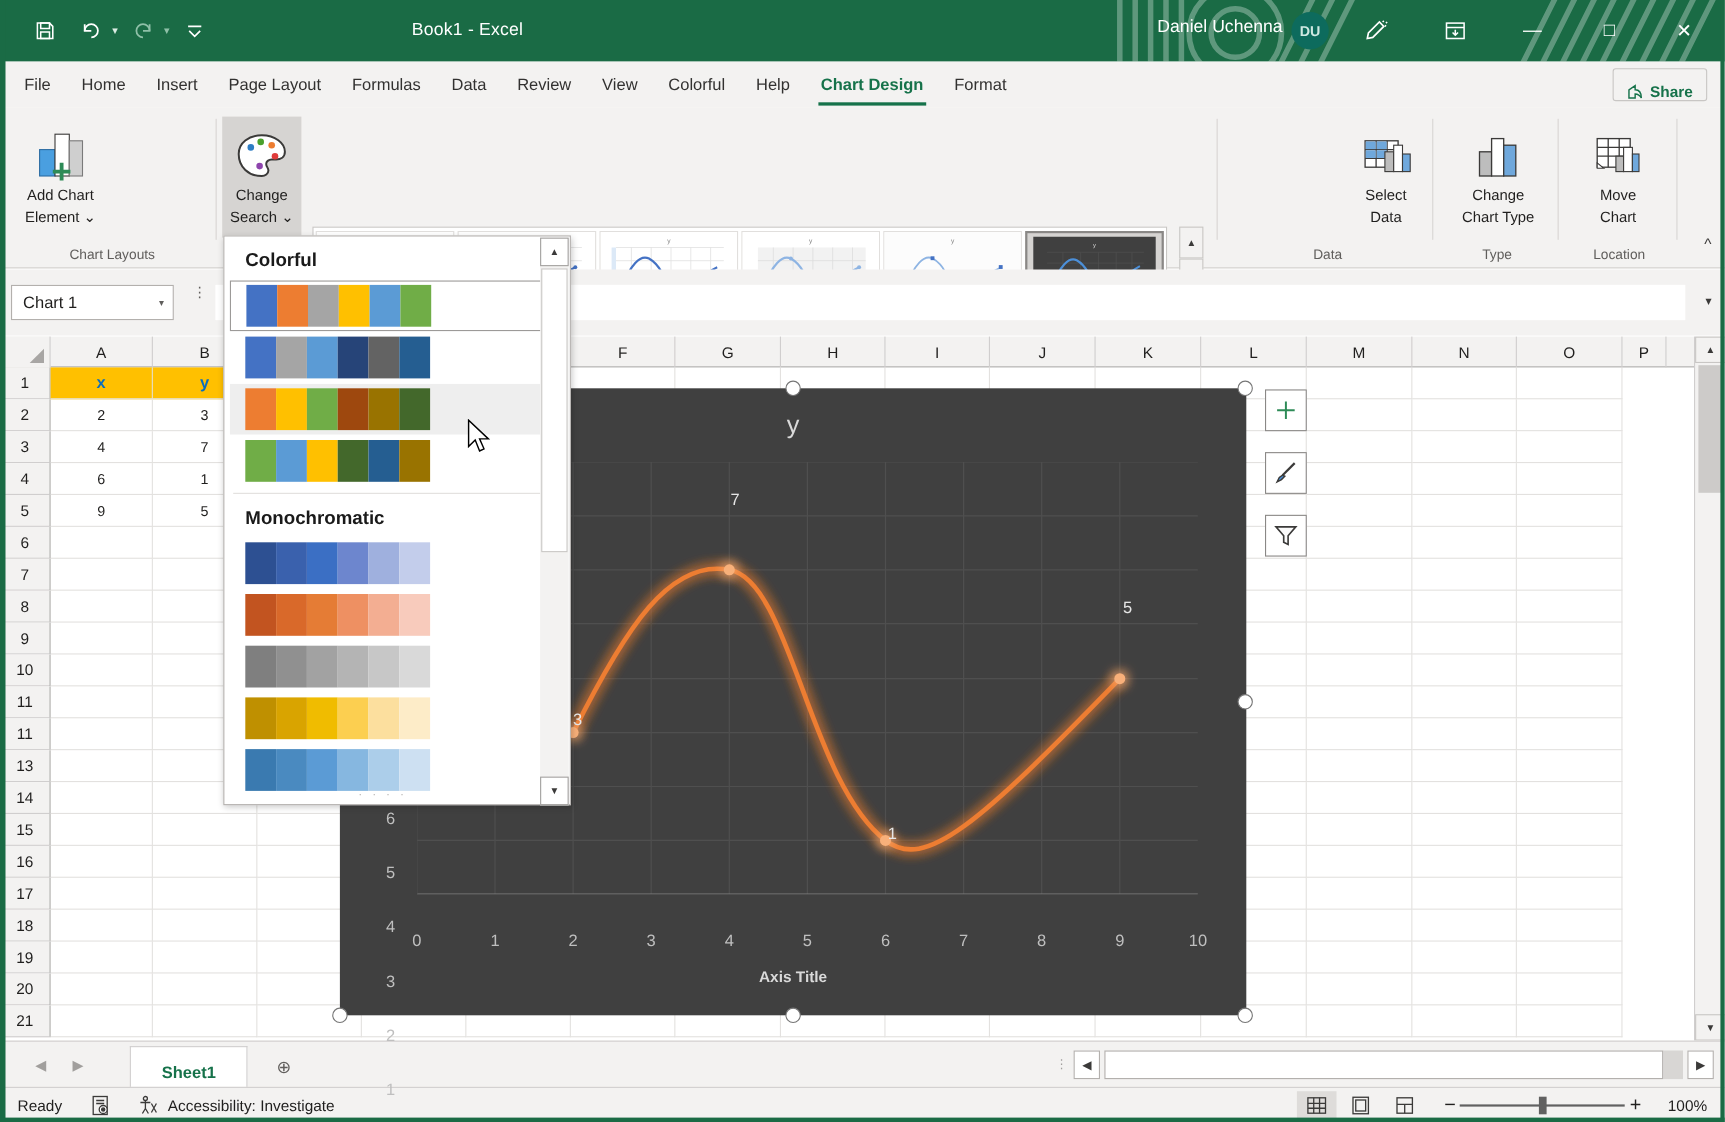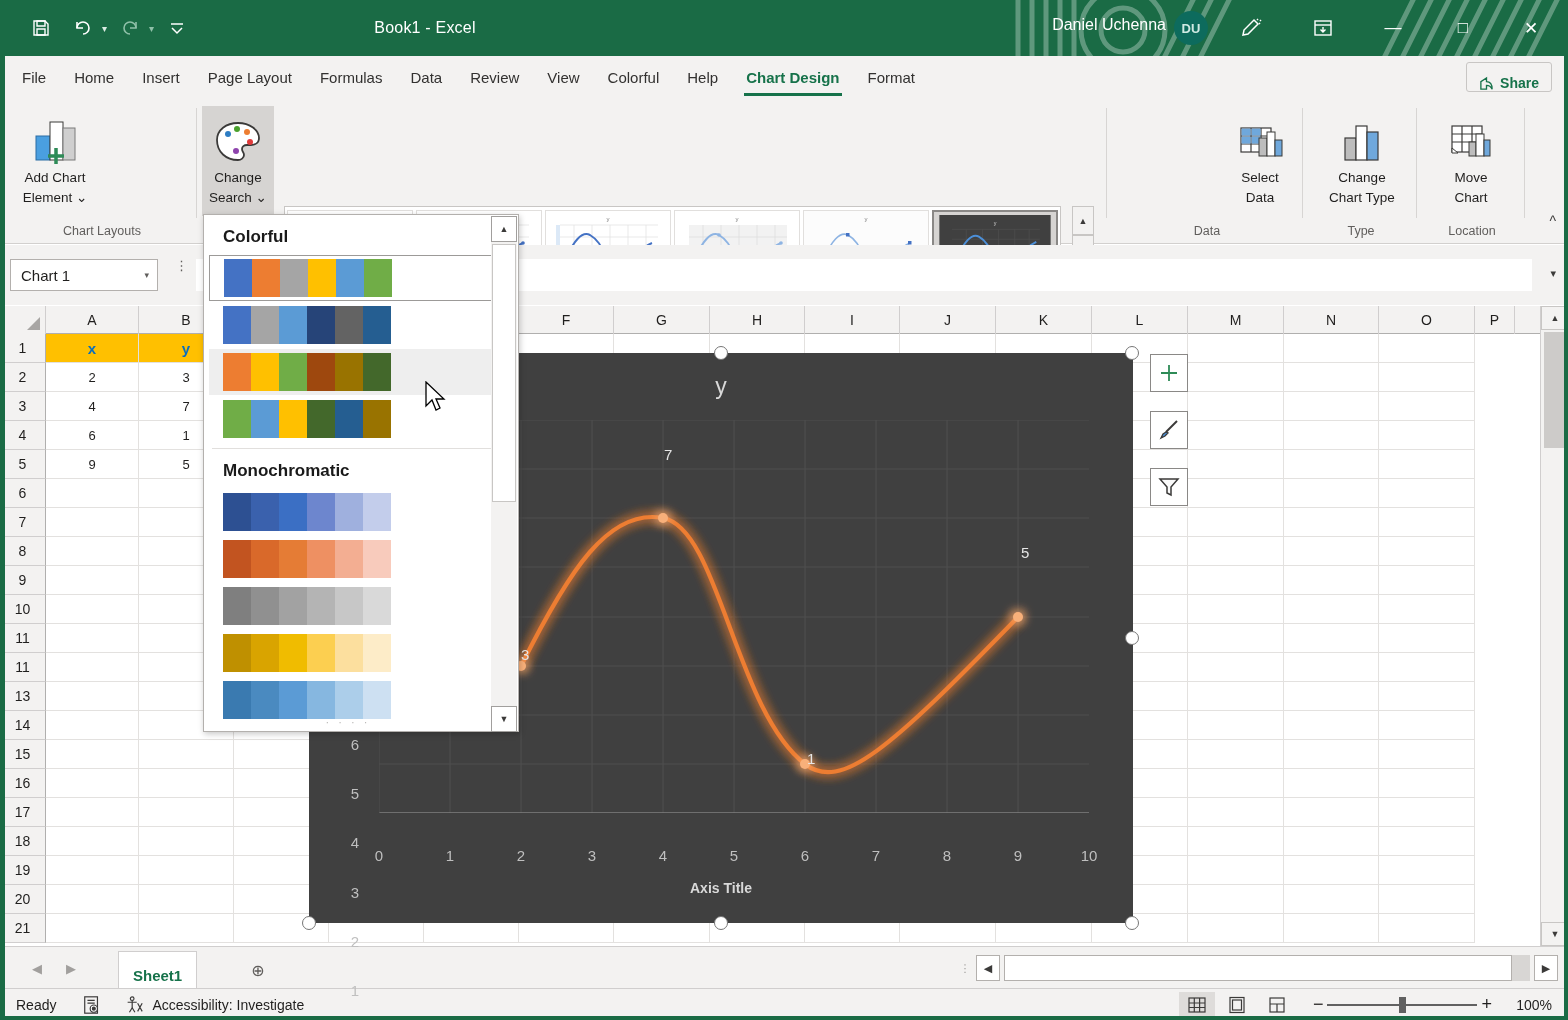--- a/index.html
+++ b/index.html
@@ -200,21 +200,21 @@
     position: absolute; width: 38px; height: 38px; background: #ffffff;
     border: 1px solid #8a8886; display: flex; align-items: center; justify-content: center; z-index: 40;
   }
 
   
   .sheetbar { position: absolute; left: 0; top: 946px; width: 1568px; height: 42px; background: #f3f2f1; border-top:1px solid #d0cece;}
   .nav-arrow { position: absolute; top: 11px; width: 22px; height: 20px; display:flex;align-items:center;justify-content:center; color:#a19f9d; font-size:13px;}
   .sheettab {
     position: absolute; left: 118px; top: 4px; height: 48px; background: #fff;
     border: 1px solid #d0cece; border-bottom: none; display: flex; align-items: center;
-    padding: 0 14px; font-size: 15px; font-weight: 700; color: #16724a;
+    padding: 0 28px; font-size: 15px; font-weight: 700; color: #16724a;
   }
   .addsheet { position: absolute; left: 245px; top: 10px; width: 26px; height: 26px;
               display: flex; align-items: center; justify-content: center; color: #605e5c; }
   .hsb-area { position: absolute; right: 10px; top: 6px; width: 600px; height: 30px; display: flex; align-items: center; gap:4px;}
   .hsb-grip { color: #a19f9d; font-size: 11px; line-height: 5px; width: 14px; text-align:center;}
   .hsb-btn { width: 24px; height: 26px; border: 1px solid #b3b0ad; background: #fff;
              display: flex; align-items: center; justify-content: center; font-size: 11px; color: #3b3a39; }
   .hsb-track { flex: 1; height: 26px; background: #d8d6d4; border: 0; position: relative;}
   .hsb-thumb { position:absolute; left:0; top:0; height:26px; width:508px; background: #fff; border: 1px solid #b3b0ad;}
 

